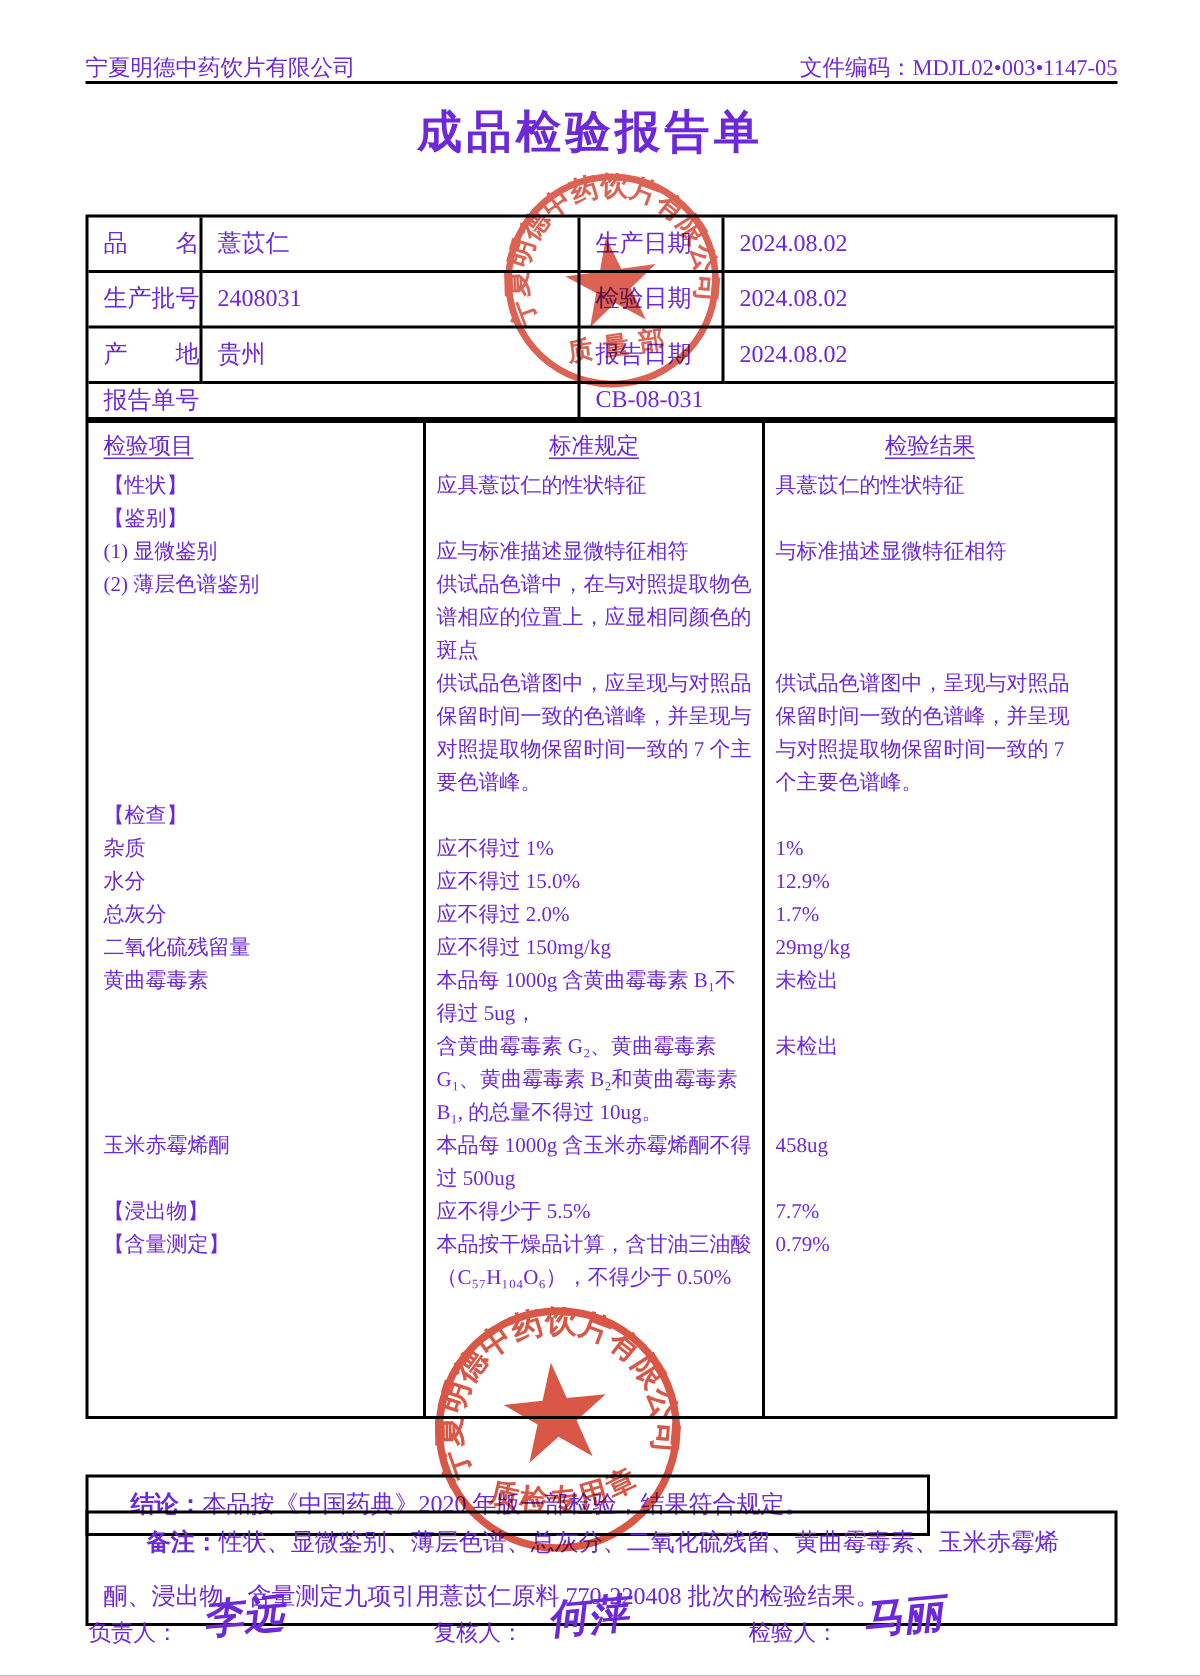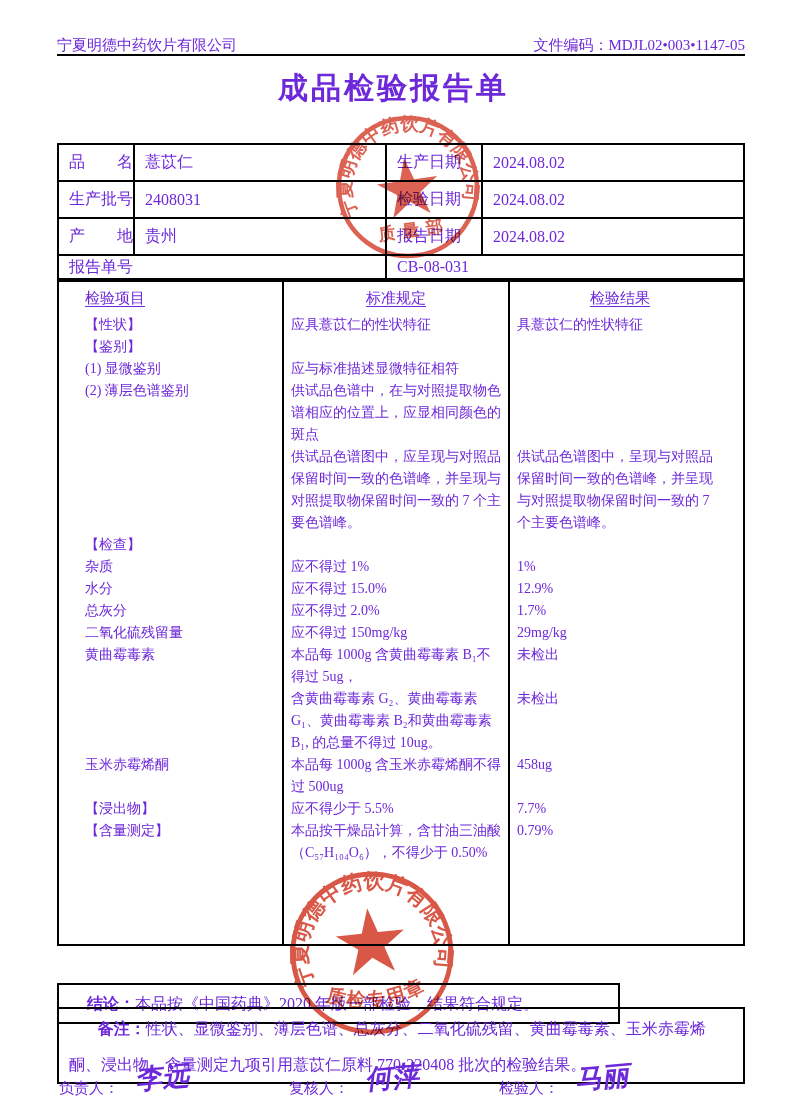--- a/index.html
+++ b/index.html
@@ -28,21 +28,21 @@
   .info-cell.span34{grid-column:3/5;}
   
   .main-table{position:absolute;left:57px;top:280px;width:688px;height:666px;
     border:2px solid #000;box-sizing:border-box;}
   .vline{position:absolute;top:0;bottom:0;width:2px;background:#000;}
   .vline.v1{left:223px;}
   .vline.v2{left:449px;}
   .mt-grid{position:absolute;left:0;top:0;width:100%;
     display:grid;grid-template-columns:223px 226px 1fr;font-size:14px;line-height:22px;}
   .mt-cell{min-height:22px;box-sizing:border-box;}
-  .mt-c1{grid-column:1;padding:0 8px 0 10px;margin-left:16px;}
+  .mt-c1{grid-column:1;padding:0 8px 0 10px;}
   .mt-c2{grid-column:2;padding:0 7px 0 9px;}
   .mt-c3{grid-column:3;padding:0 20px 0 9px;}
   .mt-head{height:32px;display:flex;align-items:center;font-size:15px;}
   .mt-head span{text-decoration:underline;text-underline-offset:3px;}
   .mt-head.center{justify-content:center;}
   
   .conclusion-box{position:absolute;left:57px;top:983px;width:563px;height:41px;
     border:2px solid #000;box-sizing:border-box;font-size:16px;line-height:37px;
     padding-left:28px;white-space:nowrap;overflow:hidden;}
   .remark-box{position:absolute;left:57px;top:985px;width:688px;height:77px;
@@ -111,20 +111,21 @@
       <div class="mt-cell mt-c1">【性状】</div>
       <div class="mt-cell mt-c2">应具薏苡仁的性状特征</div>
       <div class="mt-cell mt-c3">具薏苡仁的性状特征</div>
 
       <div class="mt-cell mt-c1">【鉴别】</div>
       <div class="mt-cell mt-c2"></div>
       <div class="mt-cell mt-c3"></div>
 
       <div class="mt-cell mt-c1">(1) 显微鉴别</div>
       <div class="mt-cell mt-c2">应与标准描述显微特征相符</div>
+      <div class="mt-cell mt-c3">与标准描述显微特征相符</div>
 
       <div class="mt-cell mt-c1">(2) 薄层色谱鉴别</div>
       <div class="mt-cell mt-c2">供试品色谱中，在与对照提取物色谱相应的位置上，应显相同颜色的斑点</div>
 
       <div class="mt-cell mt-c1"></div>
       <div class="mt-cell mt-c2">供试品色谱图中，应呈现与对照品保留时间一致的色谱峰，并呈现与对照提取物保留时间一致的 7 个主要色谱峰。</div>
       <div class="mt-cell mt-c3">供试品色谱图中，呈现与对照品保留时间一致的色谱峰，并呈现与对照提取物保留时间一致的 7 个主要色谱峰。</div>
 
       <div class="mt-cell mt-c1">【检查】</div>
       <div class="mt-cell mt-c2"></div>

